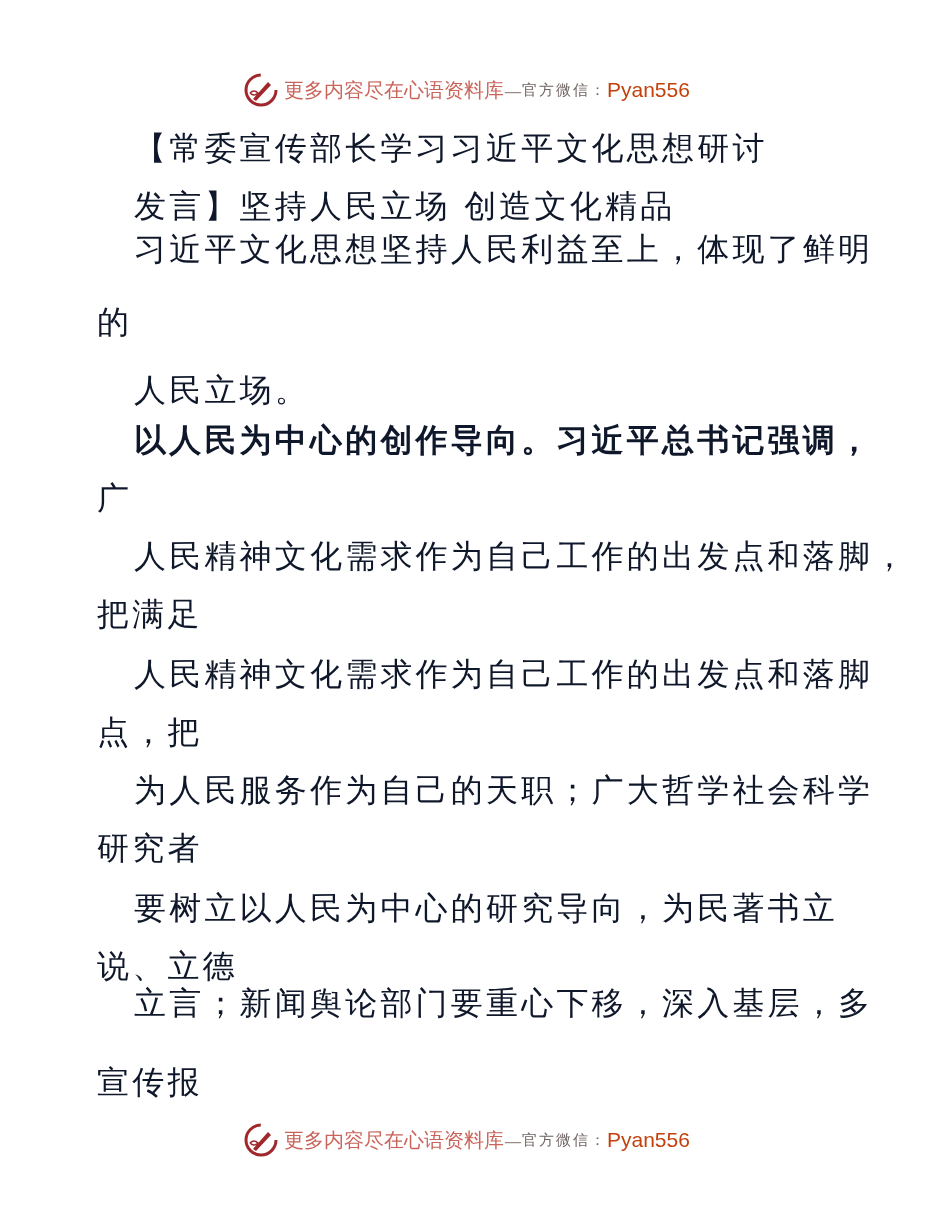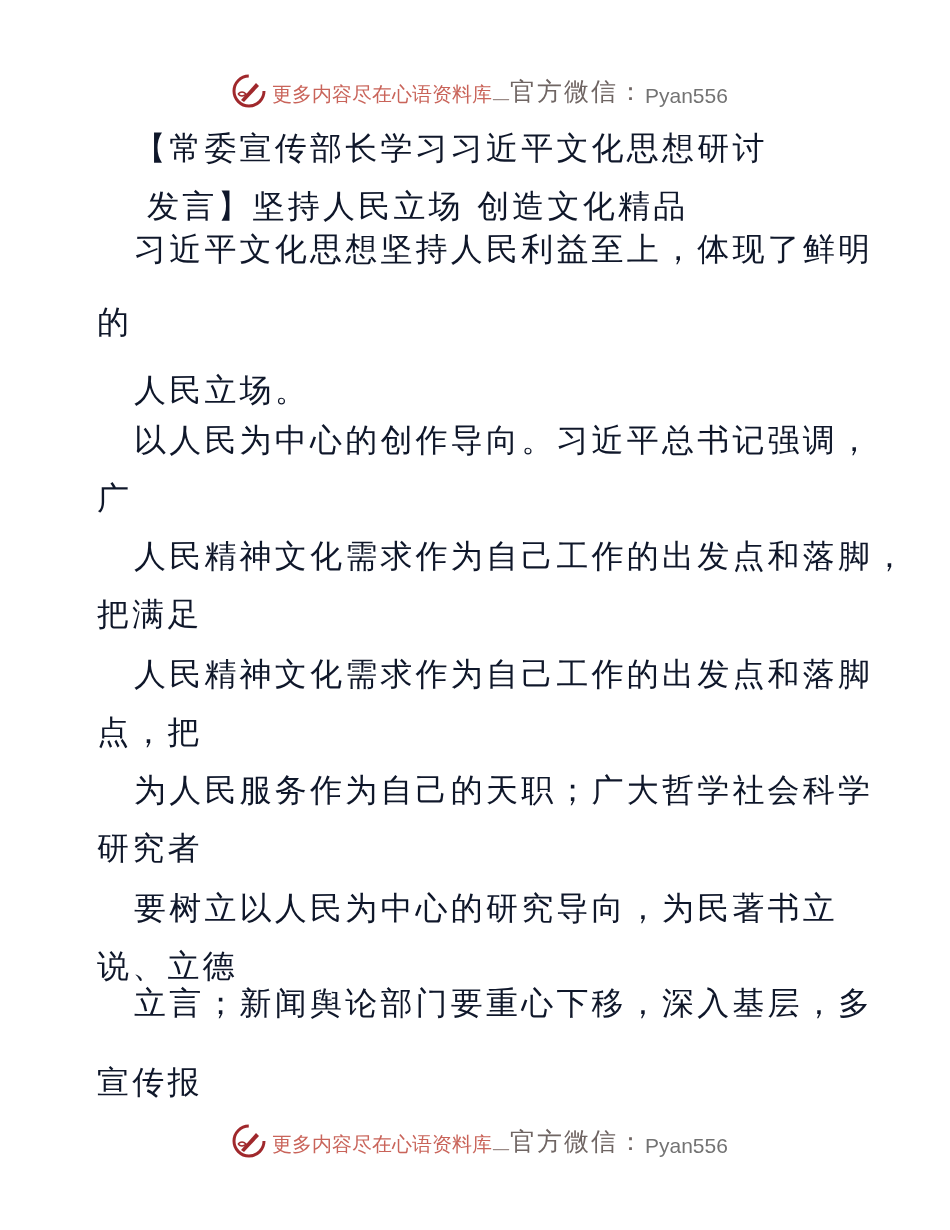--- a/index.html
+++ b/index.html
@@ -10,24 +10,24 @@
     body {
       width: 950px;
       height: 1230px;
       position: relative;
       overflow: hidden;
       font-family: "DejaVu Sans", sans-serif;
       color: #000000;
     }
     .banner {
       position: absolute;
-      left: 232px;
+      left: 244px;
       height: 36px;
       display: flex;
-      align-items: flex-end;
+      align-items: center;
       white-space: nowrap;
     }
     .banner.top { top: 72px; }
     .banner.bottom { top: 1122px; }
     .banner .logo {
       width: 34px;
       height: 34px;
       margin-right: 6px;
       display: inline-block;
     }
@@ -37,25 +37,25 @@
       font-size: 20px;
       letter-spacing: 0px;
     }
     .banner .dash {
       color: #9a8a86;
       font-size: 18px;
     }
     .banner .grey-text {
       color: #6f6563;
       font-family: "DejaVu Serif", serif;
-      font-size: 25px;
+      font-size: 15px;
       letter-spacing: 2px;
     }
     .banner .handle {
-      color: #737373;
+      color: #c2410c;
       font-family: "Liberation Sans", sans-serif;
       font-size: 21px;
     }
     .doc {
       position: absolute;
       left: 0;
       top: 0;
       width: 950px;
     }
     .line {
@@ -80,27 +80,27 @@
     <path d="M6 20 Q10 16 14 20 Q10 24 6 20" fill="none" stroke="#a0282c" stroke-width="1.5"></path>
   </svg>
   <span class="red-text">更多内容尽在心语资料库</span>
   <span class="dash">—</span>
   <span class="grey-text">官方微信：</span>
   <span class="handle">Pyan556</span>
 </div>
 
 <div class="doc">
   <div class="line indent" style="top:128px;">【常委宣传部长学习习近平文化思想研讨</div>
-  <div class="line indent" style="top:186px;margin-left:13px;">发言】坚持人民立场 创造文化精品</div>
+  <div class="line indent" style="top:186px;">发言】坚持人民立场 创造文化精品</div>
 
   <div class="line indent" style="top:232px;font-family:Liberation Mono, monospace;">习近平文化思想坚持人民利益至上，体现了鲜明</div>
   <div class="line flush" style="top:302px;">的</div>
   <div class="line indent" style="top:370px;">人民立场。</div>
 
-  <div class="line indent" style="top:420px;">以人民为中心的创作导向。习近平总书记强调，</div>
+  <div class="line indent" style="top:420px;font-weight:bold;">以人民为中心的创作导向。习近平总书记强调，</div>
   <div class="line flush" style="top:478px;">广</div>
   <div class="line indent" style="top:536px;">人民精神文化需求作为自己工作的出发点和落脚，</div>
   <div class="line flush" style="top:594px;">把满足</div>
   <div class="line indent" style="top:654px;">人民精神文化需求作为自己工作的出发点和落脚</div>
   <div class="line flush" style="top:712px;">点，把</div>
   <div class="line indent" style="top:770px;">为人民服务作为自己的天职；广大哲学社会科学</div>
   <div class="line flush" style="top:828px;">研究者</div>
   <div class="line indent" style="top:888px;">要树立以人民为中心的研究导向，为民著书立</div>
   <div class="line flush" style="top:946px;">说、立德</div>
   <div class="line indent" style="top:983px;">立言；新闻舆论部门要重心下移，深入基层，多</div>

